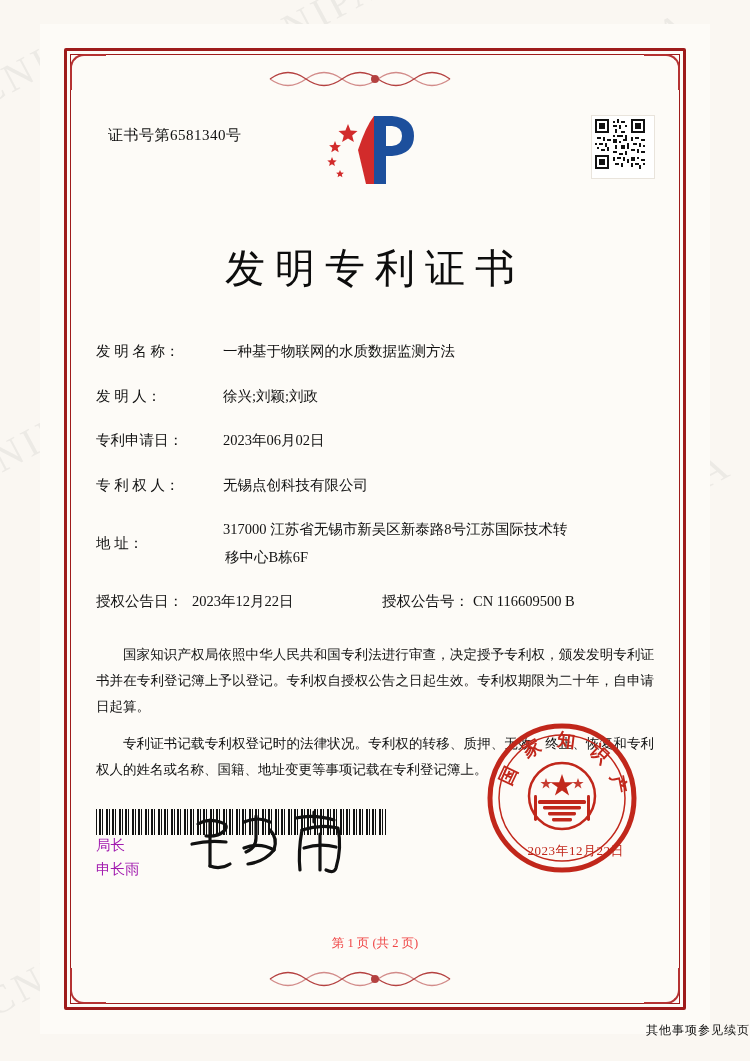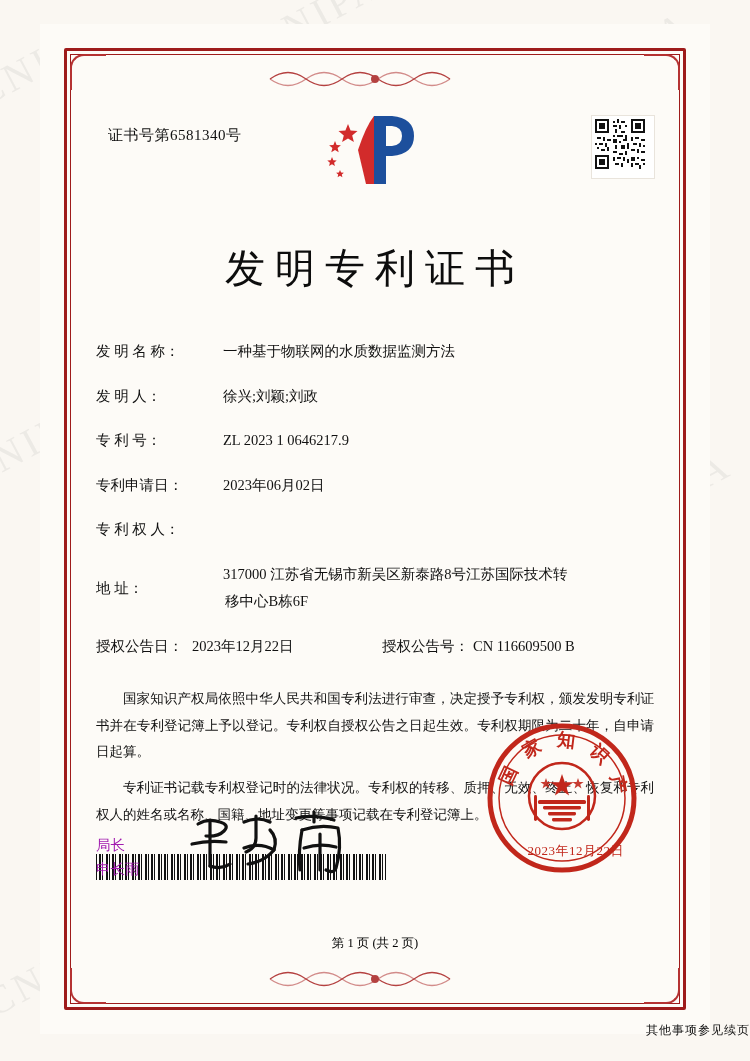--- a/index.html
+++ b/index.html
@@ -231,21 +231,21 @@
     height: 70px;
   }
 
   .page-num {
     position: absolute;
     left: 0;
     right: 0;
     bottom: 26px;
     text-align: center;
     font-size: 12.5px;
-    color: #000000;
+    color: #ef4444;
   }
 
   .footer-note {
     position: absolute;
     left: 0;
     right: 0;
     bottom: 22px;
     text-align: right;
     font-size: 12px;
     letter-spacing: 1px;
@@ -385,32 +385,29 @@
       <div class="field">
         <div class="lbl">发 明 名 称：</div>
         <div class="val">一种基于物联网的水质数据监测方法</div>
       </div>
 
       <div class="field">
         <div class="lbl">发 明 人：</div>
         <div class="val">徐兴;刘颖;刘政</div>
       </div>
 
-      <div class="field">
-        <div class="lbl">专 利 号：</div>
-        <div class="val">ZL 2023 1 0646217.9</div>
-      </div>
 
       <div class="field">
         <div class="lbl">专利申请日：</div>
         <div class="val">2023年06月02日</div>
       </div>
 
       <div class="field">
         <div class="lbl">专 利 权 人：</div>
+        <div class="val">无锡点创科技有限公司</div>
       </div>
 
       <div class="field">
         <div class="lbl">地           址：</div>
         <div class="val">
           <span>317000 江苏省无锡市新吴区新泰路8号江苏国际技术转</span>
           <span class="line2">移中心B栋6F</span>
         </div>
       </div>
 

